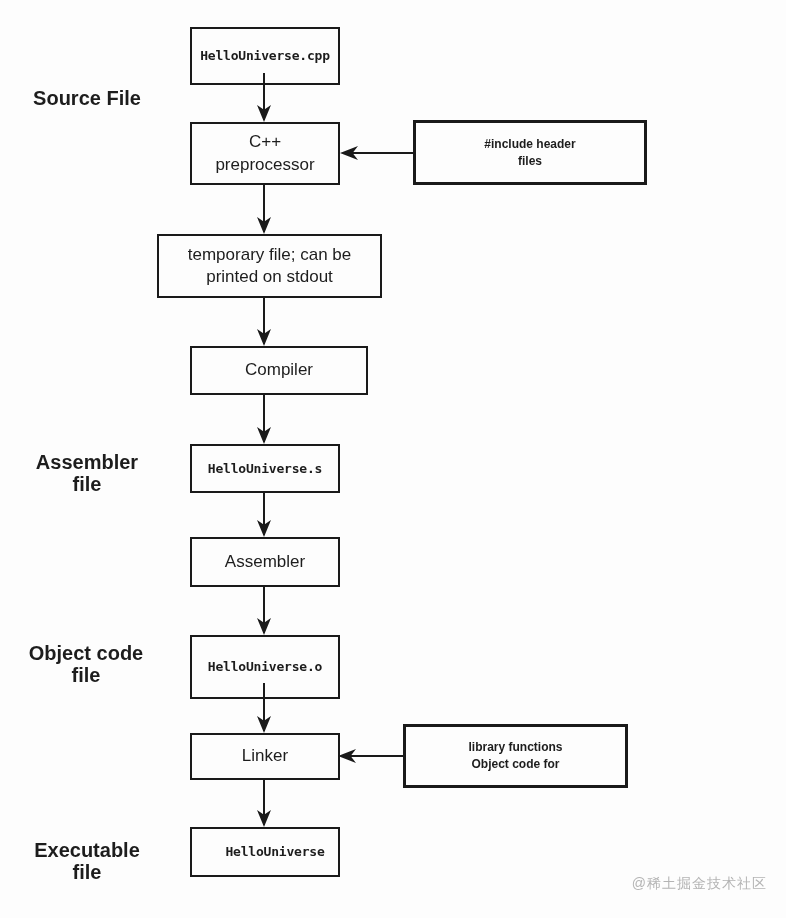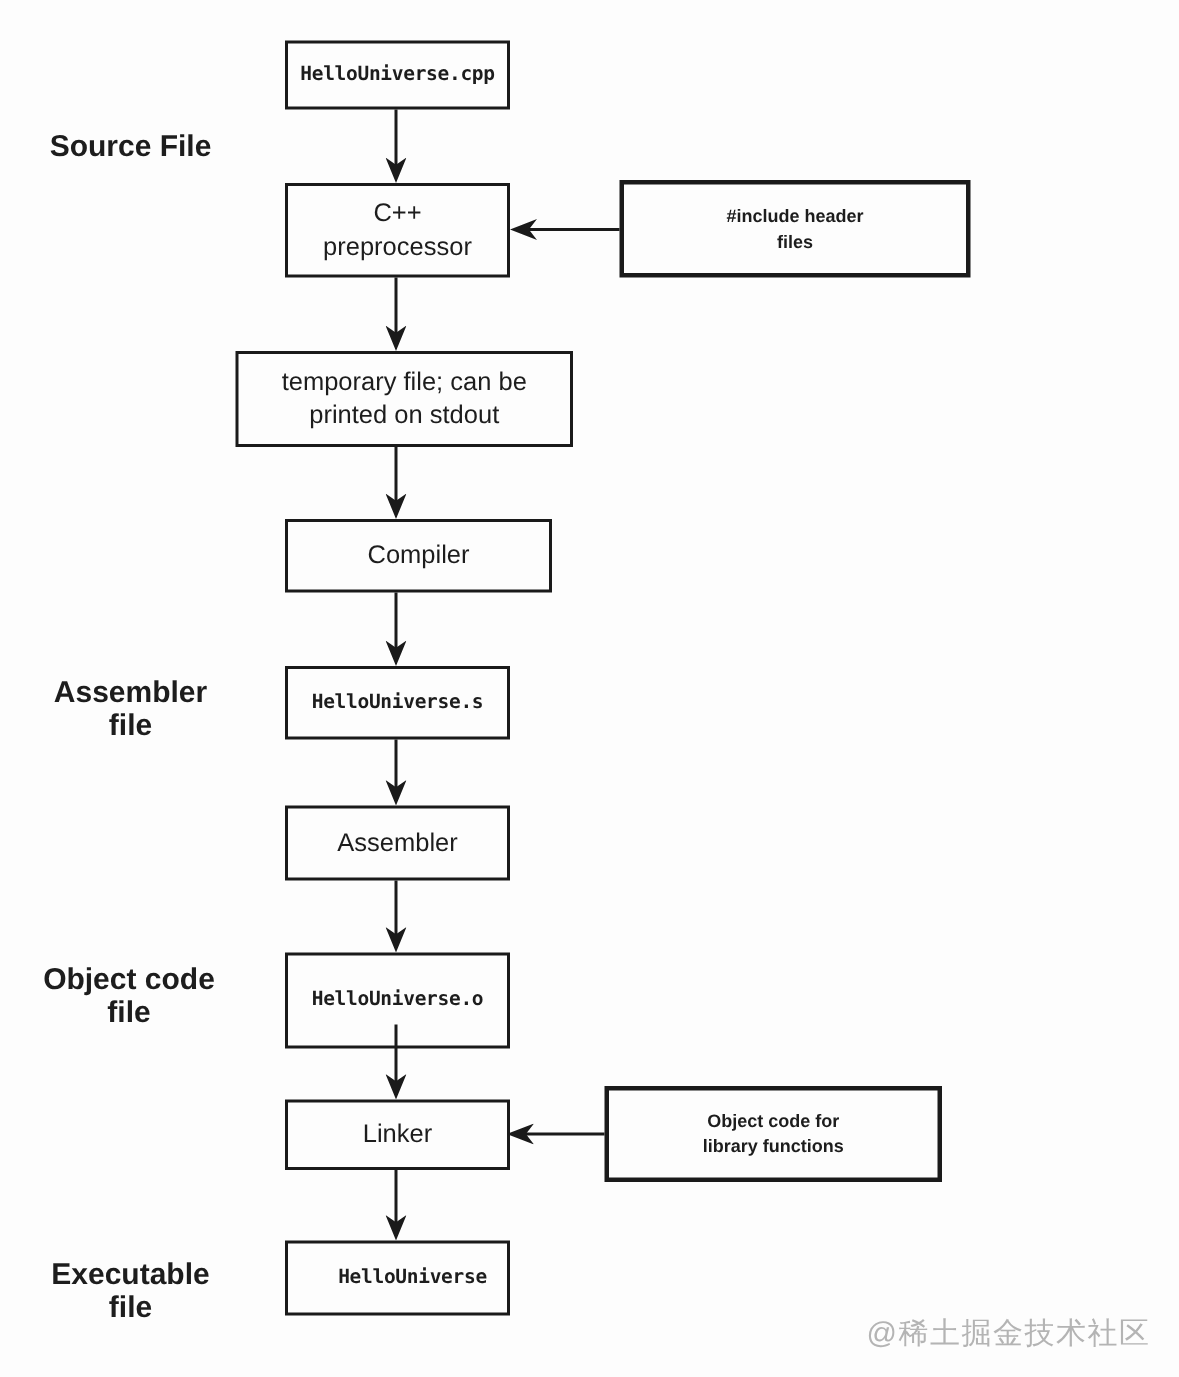--- a/index.html
+++ b/index.html
@@ -74,21 +74,21 @@
   }
   .harrow .head {
     position: absolute; left: 0; top: 0; width: 18px; height: 14px;
     background: var(--line);
     clip-path: polygon(0 50%, 100% 0, 70% 50%, 100% 100%);
   }
   .watermark {
     position: absolute;
     right: 19px;
     top: 875px;
-    font-size: 20px;
+    font-size: 14px;
     color: var(--watermark);
     letter-spacing: 1px;
     margin-left: 27px;
   }
 </style>
 </head>
 <body>
 
 <div class="canvas">
 
@@ -101,21 +101,21 @@
   </div>
   <div class="side-label" style="left:10px; top:642px; width:152px;">
     <span class="ln">Object code</span>
     <span class="ln">file</span>
   </div>
   <div class="side-label" style="left:14px; top:839px; width:146px;">
     <span class="ln">Executable</span>
     <span class="ln">file</span>
   </div>
 
-  <div class="box mono" style="left:190px; top:27px; width:150px; height:46px;">
+  <div class="box mono" style="left:190px; top:27px; width:150px; height:58px;">
     <span>HelloUniverse.cpp</span>
   </div>
 
   <div class="box" style="left:190px; top:122px; width:150px; height:63px;">
     <span class="ln">C++</span>
     <span class="ln">preprocessor</span>
   </div>
 
   <div class="box note thick" style="left:413px; top:120px; width:234px; height:65px;">
     <span class="ln">#include header</span>
@@ -141,22 +141,22 @@
 
   <div class="box mono" style="left:190px; top:635px; width:150px; height:64px;">
     <span>HelloUniverse.o</span>
   </div>
 
   <div class="box" style="left:190px; top:733px; width:150px; height:47px;">
     <span>Linker</span>
   </div>
 
   <div class="box note thick" style="left:403px; top:724px; width:225px; height:64px;">
+    <span class="ln">library functions</span>
     <span class="ln">Object code for</span>
-    <span class="ln">library functions</span>
   </div>
 
   <div class="box mono" style="left:190px; top:827px; width:150px; height:50px;padding-left:20px;">
     <span>HelloUniverse</span>
   </div>
 
   <div class="varrow" style="left:257px; top:73px; height:49px;">
     <div class="shaft"></div>
     <div class="head"></div>
   </div>

